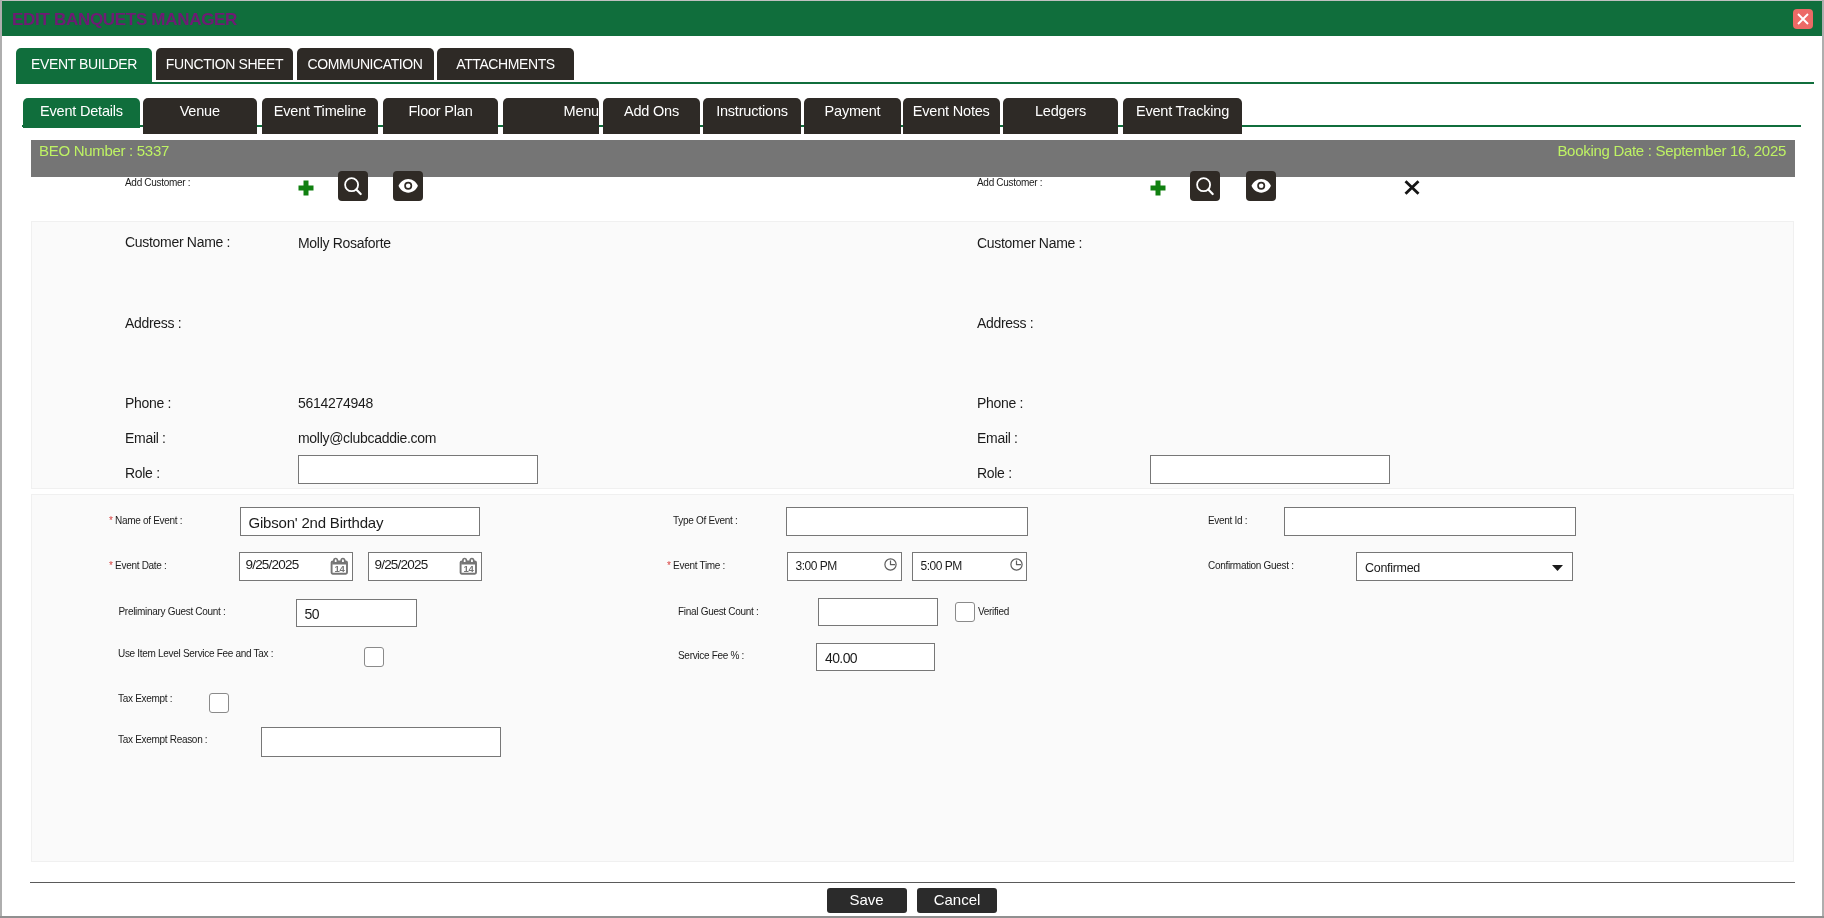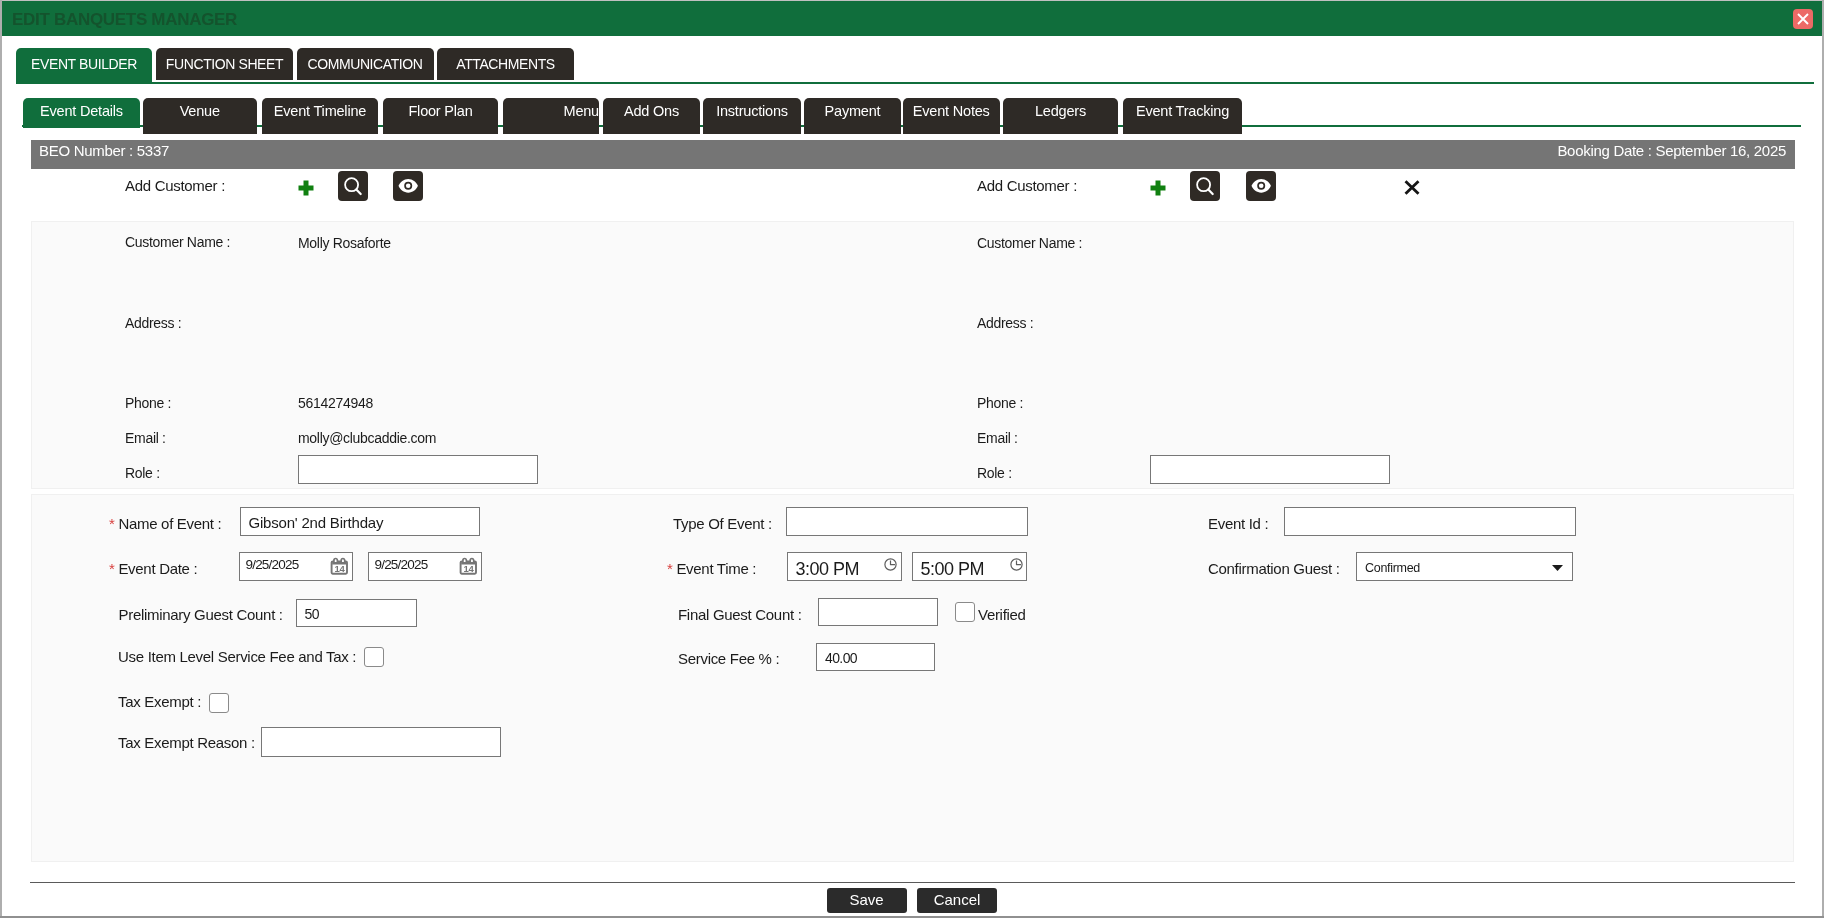--- a/index.html
+++ b/index.html
@@ -6,46 +6,46 @@
 html,body { width:1824px; height:918px; background:#fff; overflow:hidden; }
 body { font-family:"Liberation Sans", sans-serif; color:#1b1b1b; position:relative; }
 .abs { position:absolute; }
 
 .b-top { left:0; top:0; width:1824px; height:1px; background:#c0c0c0; }
 .b-left { left:0; top:0; width:2px; height:918px; background:#aeaeae; }
 .b-right { left:1822px; top:0; width:2px; height:918px; background:#aeaeae; }
 .b-bottom { left:0; top:915.5px; width:1824px; height:2.5px; background:#909090; }
 
 .titlebar { left:1px; top:1px; width:1821px; height:35px; background:#106E3C; }
-.title-text { left:12px; top:9.5px; font-size:17px; font-weight:bold; color:#14532d; letter-spacing:-0.3px; }
+.title-text { left:12px; top:9.5px; font-size:17px; font-weight:bold; color:#701a75; letter-spacing:-0.3px; }
 .closebtn { left:1793px; top:9px; width:20px; height:20px; background:#ec6a66; border-radius:4px; }
 .closebtn svg { position:absolute; left:4px; top:4px; }
 
 .tab { position:absolute; background:#2e2a26; color:#fff; text-align:center; border-radius:5px 5px 0 0; }
 .tab.green { background:#106E3C; }
 .row1-underline { left:16px; top:82px; width:1798px; height:2px; background:#106E3C; }
 .row2-underline { left:22px; top:124.5px; width:1779px; height:2px; background:#106E3C; }
 .tab1 { top:48px; height:32px; line-height:32px; font-size:14px; letter-spacing:-0.4px; }
 .tab1.green { height:36px; }
 .tab2 { top:98px; height:36px; line-height:27px; font-size:14.5px; letter-spacing:-0.2px; }
 .tab2.green { height:30px; }
 
-.beobar { left:31px; top:140px; width:1764px; height:29px; background:#757575; color:#ffffff; font-size:15px; letter-spacing:-0.3px; }
+.beobar { left:31px; top:140px; width:1764px; height:37px; background:#757575; color:#bef264; font-size:15px; letter-spacing:-0.3px; }
 .beobar .l { position:absolute; left:8px; top:1.5px; }
 .beobar .r { position:absolute; right:9px; top:1.5px; }
 
 .panel { background:#fafafa; border:1px solid #f0f0f0; }
 .panel1 { left:31px; top:221px; width:1763px; height:268px; }
 .panel2 { left:31px; top:494px; width:1763px; height:368px; }
-.lbl { position:absolute; font-size:15px; letter-spacing:-0.3px; color:#1b1b1b; white-space:nowrap; }
+.lbl { position:absolute; font-size:10px; letter-spacing:-0.3px; color:#1b1b1b; white-space:nowrap; }
 .lbl.sm { font-size:14px; letter-spacing:-0.3px; }
 .inp { position:absolute; background:#fff; border:1px solid #777; font-size:15px; color:#1b1b1b; }
 .inp .v { position:absolute; left:8px; top:5.5px; white-space:nowrap; font-size:15px; letter-spacing:-0.2px; }
 .v.date { font-size:13.5px; letter-spacing:-0.8px; top:4.5px; left:5.5px; }
-.v.time { font-size:18px; letter-spacing:-0.5px; top:6.5px; }
+.v.time { font-size:12px; letter-spacing:-0.5px; top:6.5px; }
 .v.num { font-size:14px; letter-spacing:-0.6px; top:6.5px; }
 .star { color:#d8403e; }
 .cb { position:absolute; width:20px; height:20px; background:#fff; border:1.5px solid #8a8a8a; border-radius:3px; }
 
 .iconbtn { position:absolute; width:30px; height:30px; background:#2f2a25; border-radius:4px; }
 .iconbtn svg { position:absolute; left:0; top:0; }
 
 .sep { left:30px; top:881.5px; width:1765px; height:1.5px; background:#5a5a5a; }
 .btn { position:absolute; top:888px; width:80px; height:25px; background:#2b2b2b; color:#fff; border-radius:3px; font-size:15px; text-align:center; line-height:24px; }
 </style>

